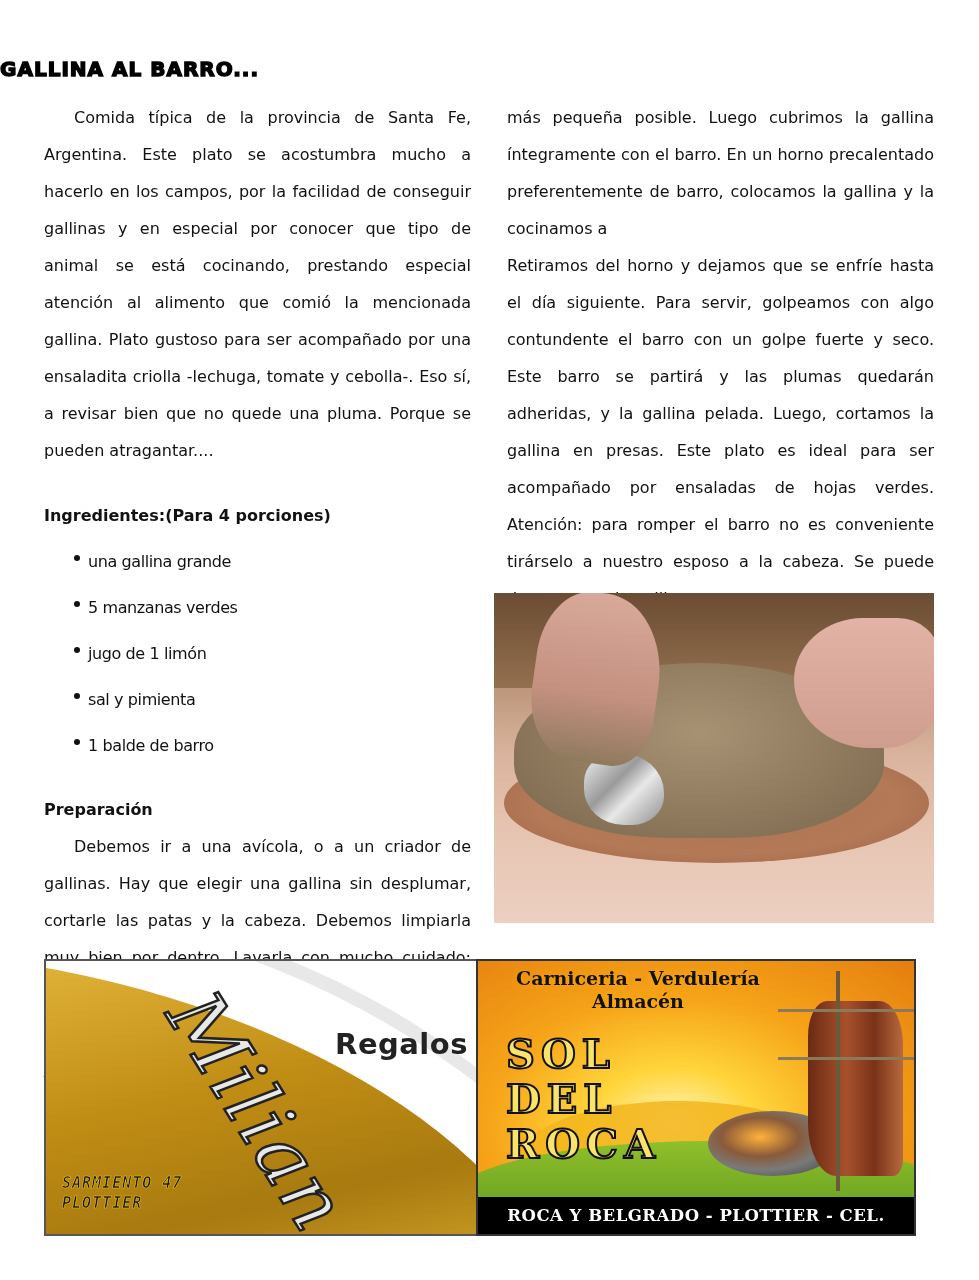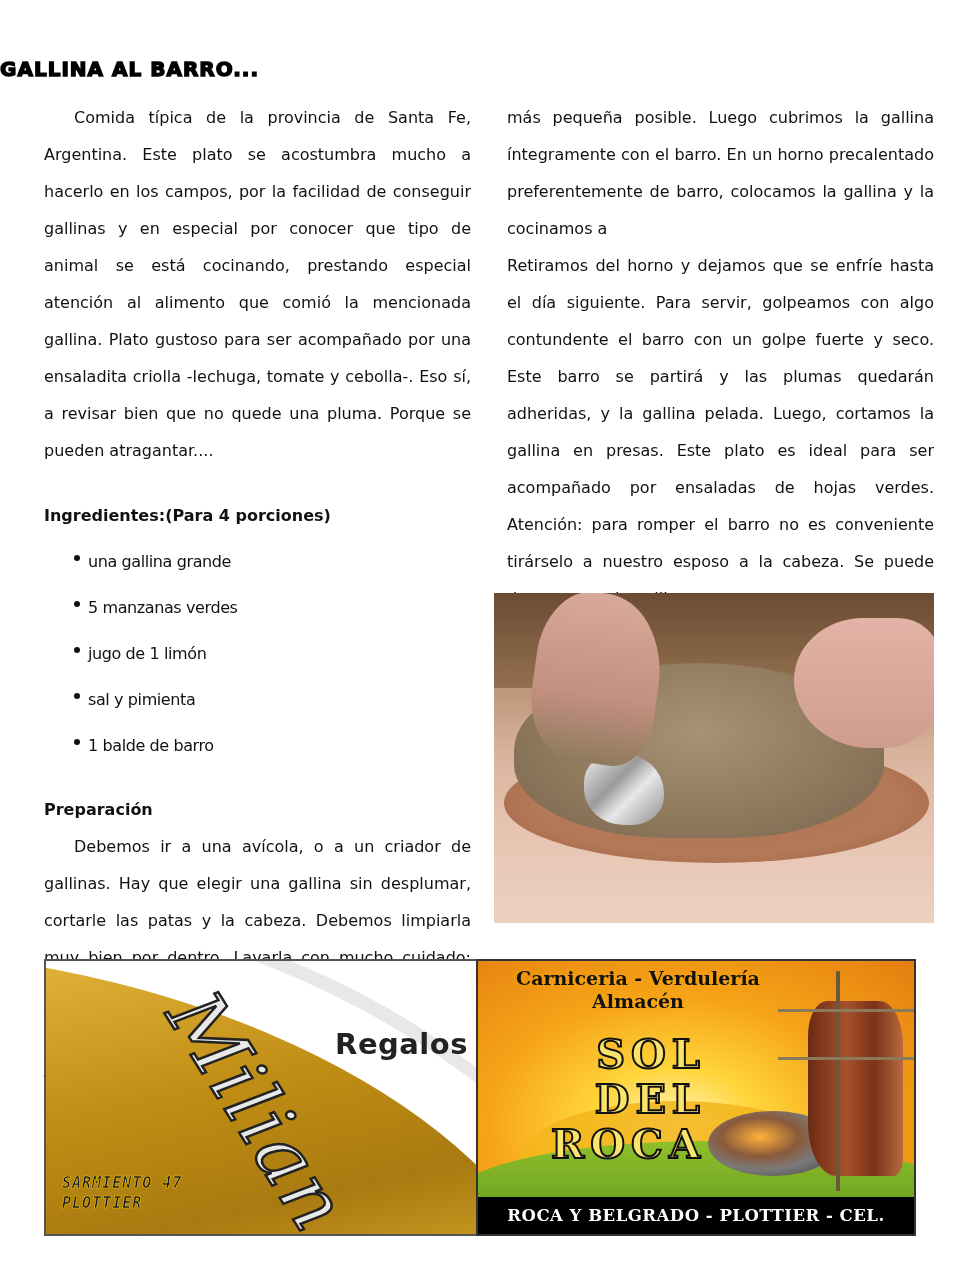--- a/index.html
+++ b/index.html
@@ -67,21 +67,21 @@
     background: radial-gradient(ellipse at 45% 70%, #fff6c0 0%, #ffd53a 25%, #f6a419 55%, #e47e0f 100%);
   }
   .ad-right .hill { position:absolute; left:-30px; top:180px; width:520px; height:120px; border-radius:50%; background: linear-gradient(180deg,#8fbf2a,#4f8c1c); }
   .ad-right .sunhill { position:absolute; left:40px; top:140px; width:320px; height:120px; border-radius:50%; background:#f3b51c; opacity:.85; }
   .ad-right .header {
     position:absolute; left:0; width:320px; top:6px; text-align:center; font-family:"DejaVu Serif", serif; font-weight:900; font-size:19px; line-height:23px; color:#111;
     text-shadow: 0 0 6px rgba(255,170,0,.9);
   }
   .ad-right .brand {
     position:absolute; left:28px; top:70px; font-family:"DejaVu Serif", serif; font-weight:bold; font-size:40px; line-height:45px; color:#f9e36a;
-    -webkit-text-stroke: 2px #111; letter-spacing:6px; text-align:right; width:200px;
+    -webkit-text-stroke: 2px #111; letter-spacing:6px; text-align:left; width:200px;
   }
   .ad-right .asado {
     position:absolute; left:330px; top:40px; width:95px; height:175px; border-radius: 20% 25% 10% 30%;
     background: linear-gradient(90deg,#6a2a14,#a7512c 40%,#7a3218 70%,#b86a3e);
   }
   .ad-right .stake-v { position:absolute; left:358px; top:10px; width:4px; height:220px; background:#6b5a3a; }
   .ad-right .stake-h1 { position:absolute; left:300px; top:48px; width:140px; height:3px; background:#8a7a5a; }
   .ad-right .stake-h2 { position:absolute; left:300px; top:96px; width:140px; height:3px; background:#8a7a5a; }
   .ad-right .fire { position:absolute; left:230px; top:150px; width:130px; height:65px; border-radius:50%; background: radial-gradient(ellipse at 40% 40%, #ffb23a 0%, #8a5a3a 35%, #7a7a7a 60%, #3a3a3a 100%); }
   .ad-right .footer {

